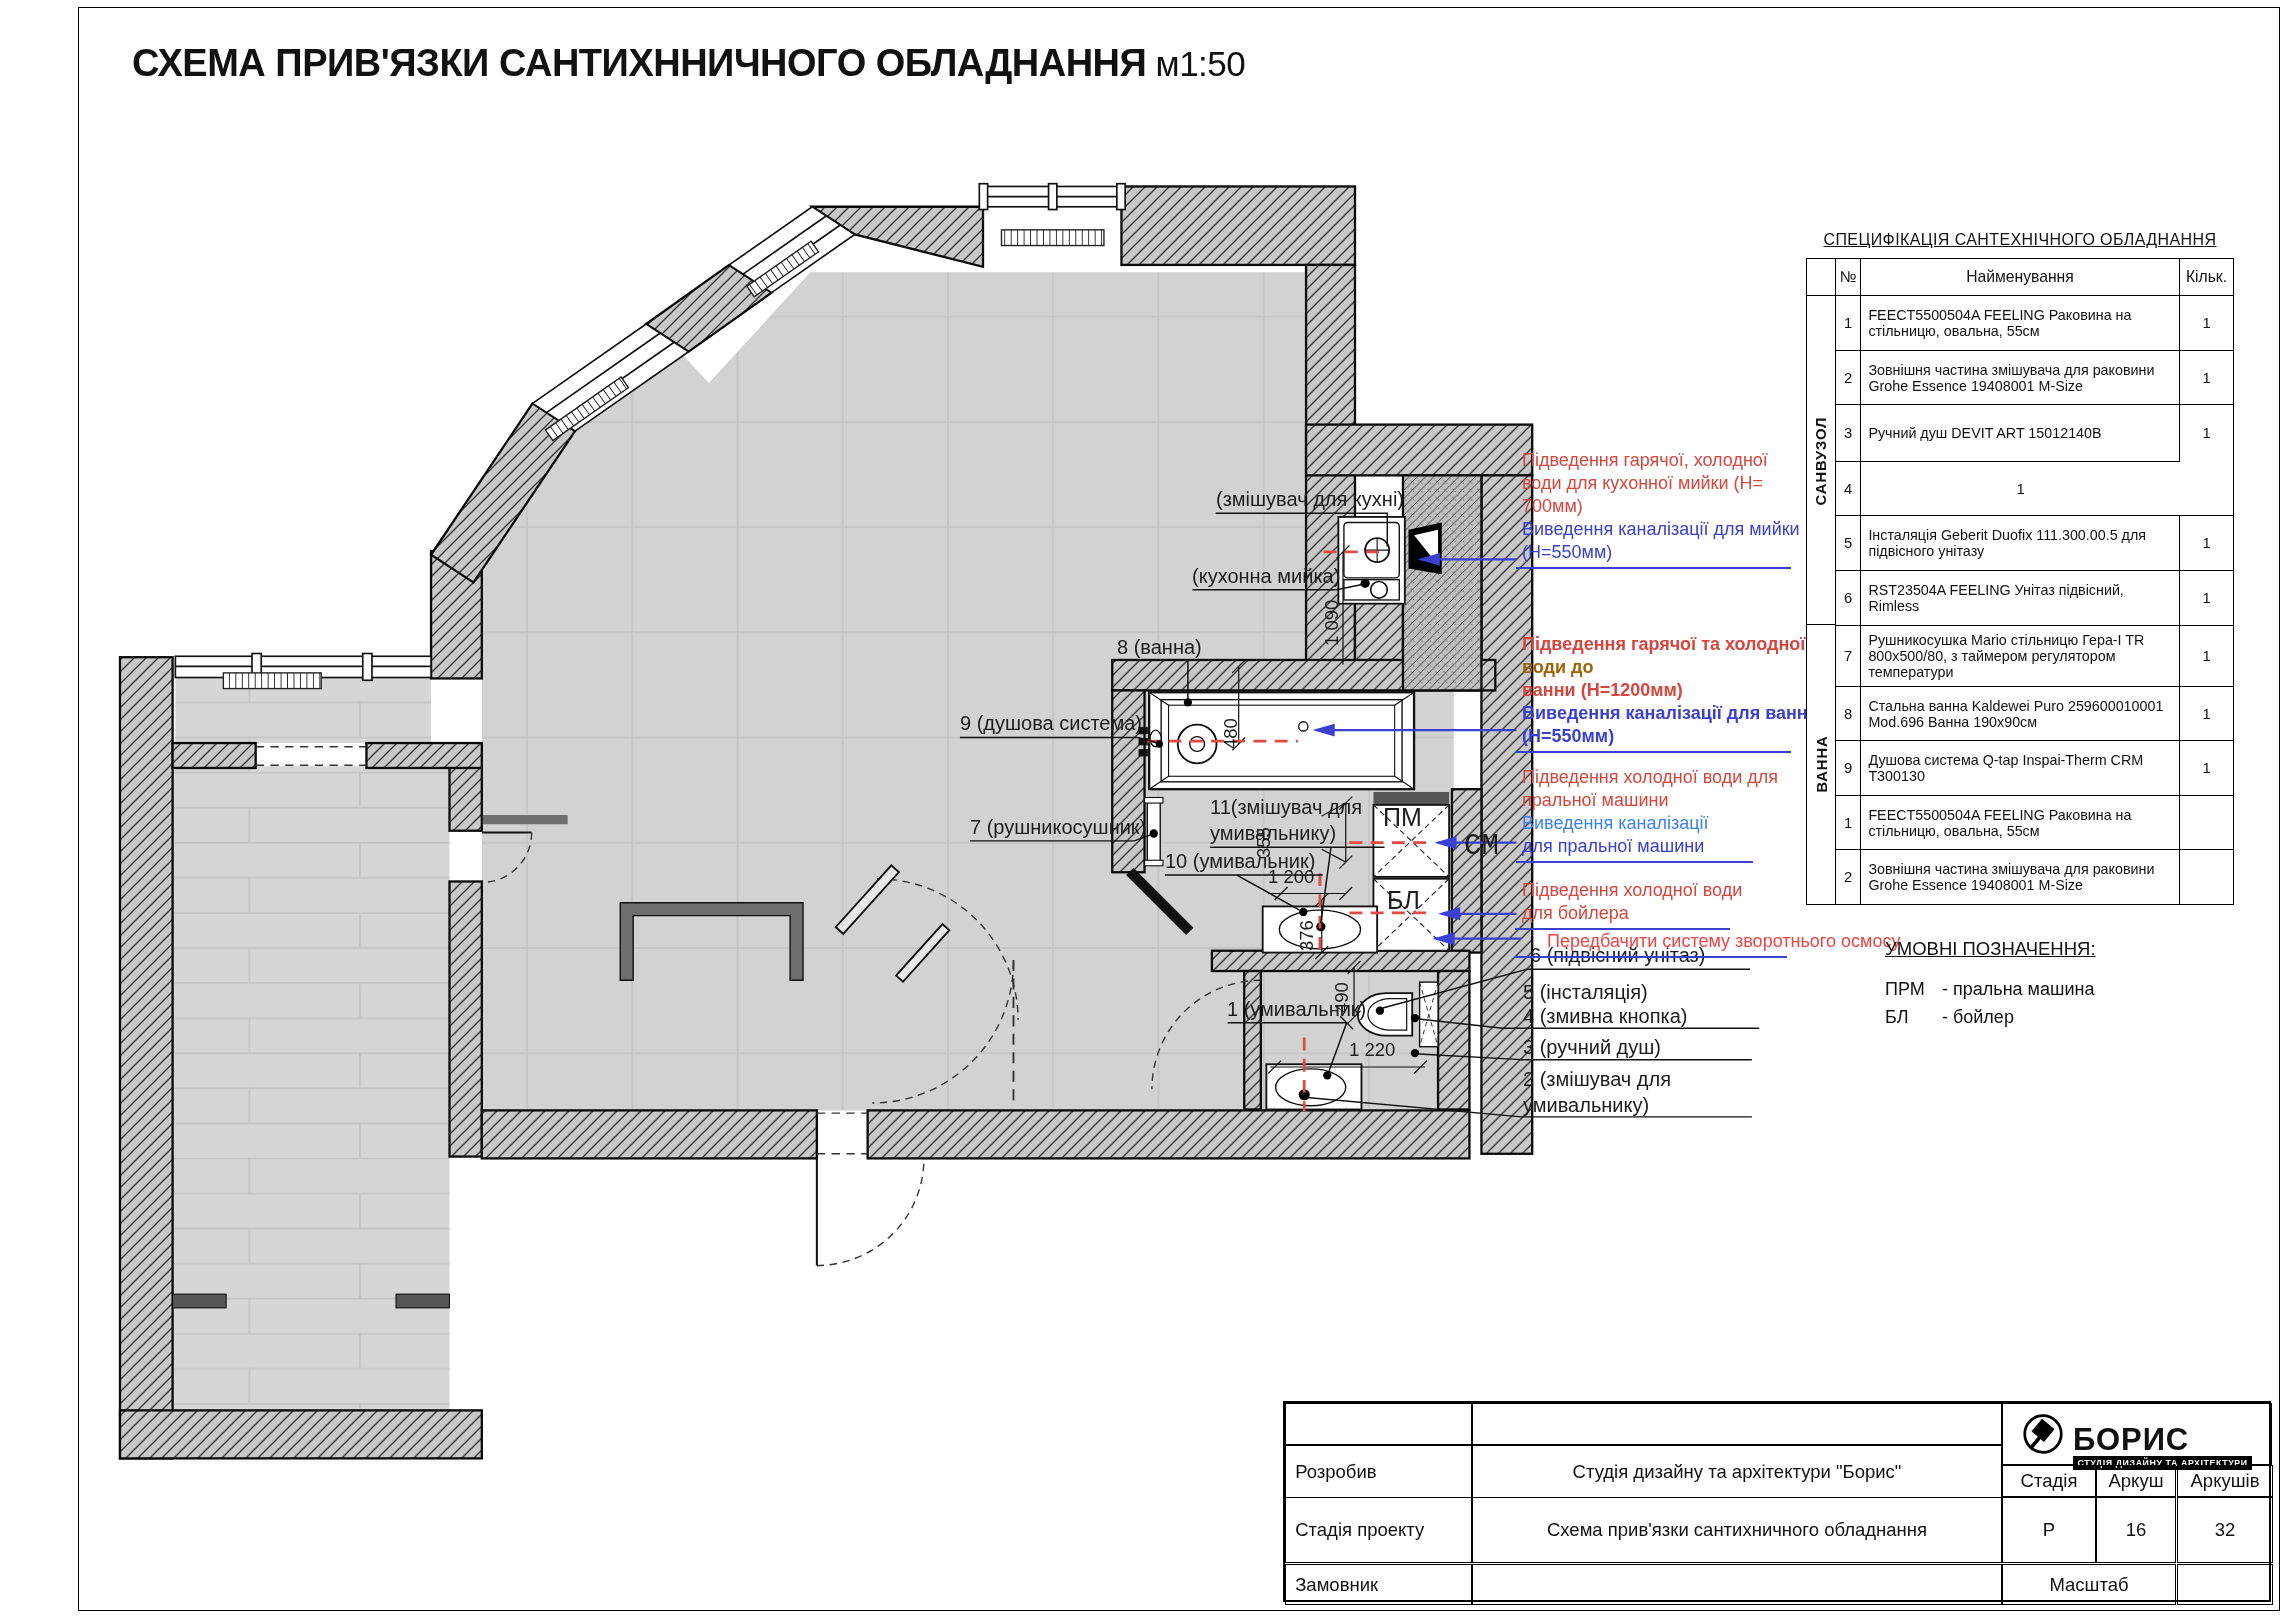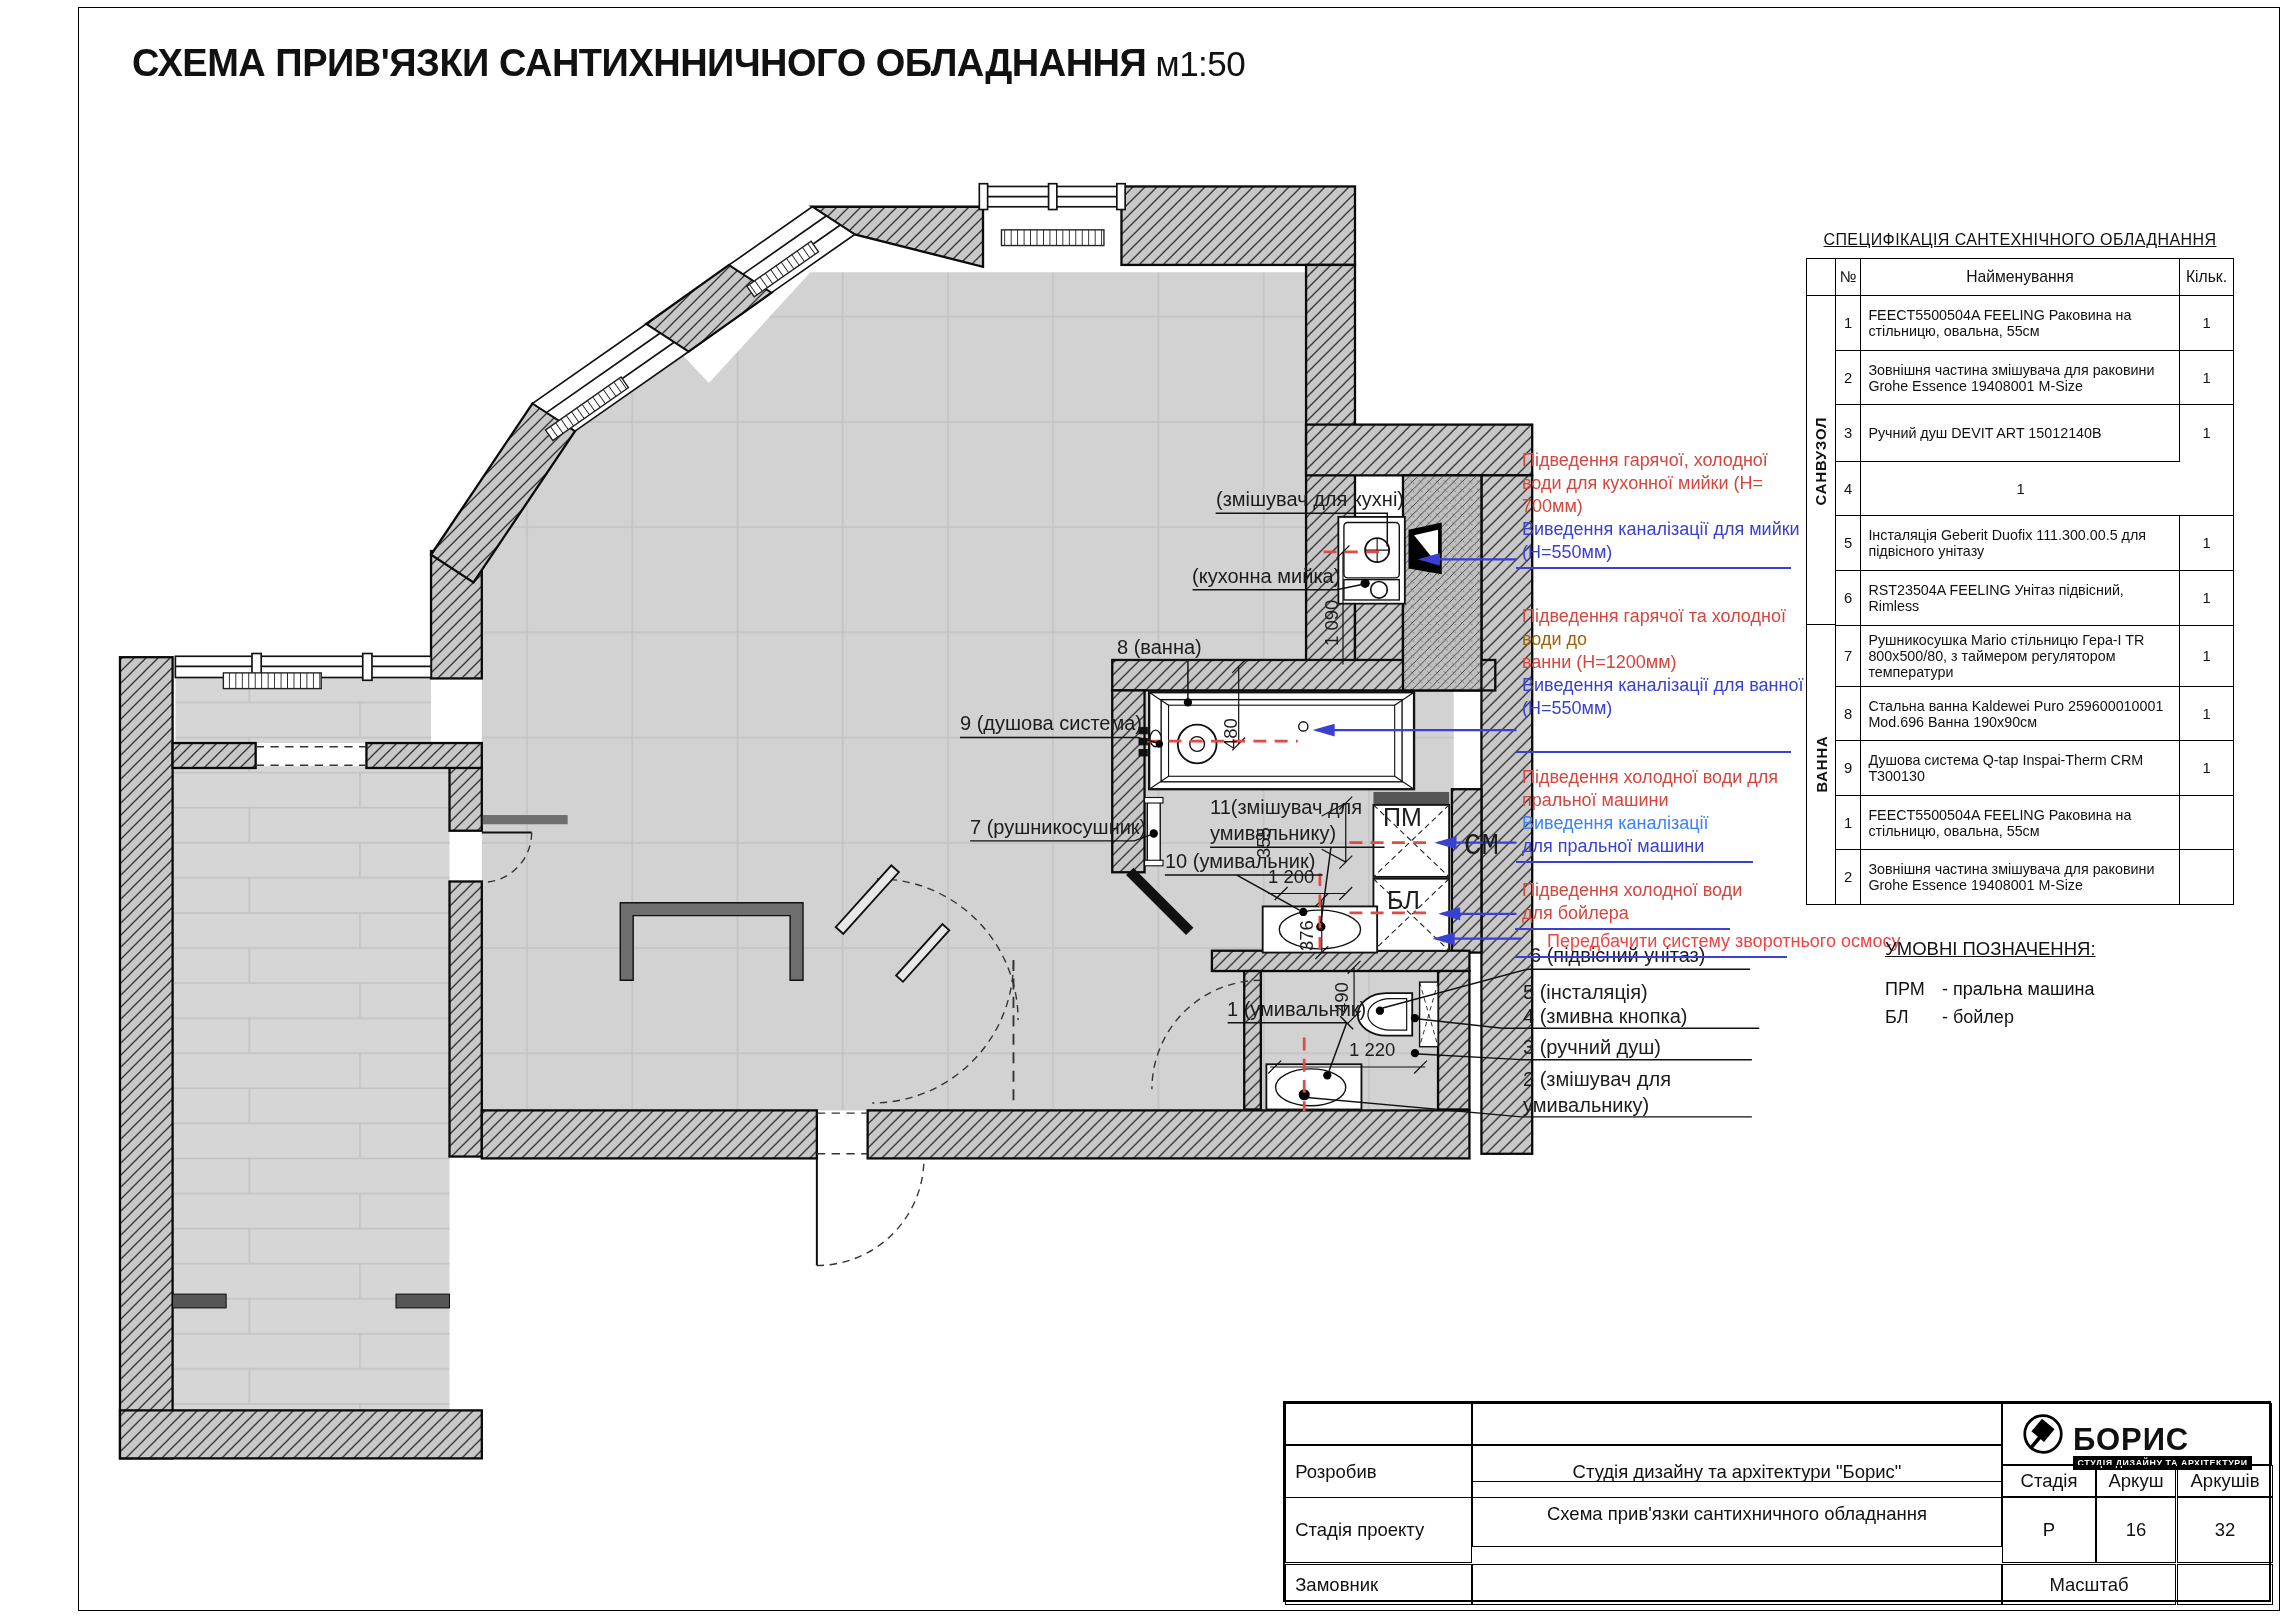--- a/index.html
+++ b/index.html
@@ -319,21 +319,21 @@
     <div class="lbl rot" style="left: 1333px; top: 1013px; font-size: 18.5px;">490</div>
     <div class="lbl" style="left: 1349px; top: 1041px; font-size: 18.5px;">1 220</div>
     <div class="ann" style="left: 1522px; top: 449px;">
       <span class="ann-line" style="color: rgb(214, 70, 62);">Підведення гарячої, холодної</span>
       <span class="ann-line" style="color: rgb(214, 70, 62);">води для кухонної мийки (H=</span>
       <span class="ann-line" style="color: rgb(214, 70, 62);">700мм)</span>
       <span class="ann-line" style="color: rgb(58, 64, 210);">Виведення каналізації для мийки</span>
       <span class="ann-line" style="color: rgb(58, 64, 210);">(H=550мм)</span>
     </div>
     <div class="ann-ul" style="left: 1516px; top: 567px; width: 275px; background: rgb(58, 64, 210);"></div>
-    <div class="ann" style="left: 1522px; top: 605px;">
+    <div class="ann" style="left: 1522px; top: 633px; font-weight: bold;">
       <span class="ann-line" style="color: rgb(214, 70, 62);">Підведення гарячої та холодної</span>
       <span class="ann-line" style="color: #a16207;">води до</span>
       <span class="ann-line" style="color: rgb(214, 70, 62);">ванни (H=1200мм)</span>
       <span class="ann-line" style="color: rgb(58, 64, 210);">Виведення каналізації для ванної</span>
       <span class="ann-line" style="color: rgb(58, 64, 210);">(H=550мм)</span>
     </div>
     <div class="ann-ul" style="left: 1516px; top: 751px; width: 275px; background: rgb(58, 64, 210);"></div>
     <div class="ann" style="left: 1522px; top: 766px;">
       <span class="ann-line" style="color: rgb(214, 70, 62);">Підведення холодної води для</span>
       <span class="ann-line" style="color: rgb(214, 70, 62);">пральної машини</span>
@@ -449,21 +449,21 @@
     <span>- бойлер</span>
   </div>
 </div>
 
 <div id="tblock">
   <div class="tb-cell" style="left:0;top:0;width:187px;height:42px;"></div>
   <div class="tb-cell" style="left:187px;top:0;width:530px;height:42px;"></div>
   <div class="tb-cell tb-lab" style="left:0;top:42px;width:187px;height:53px;">Розробив</div>
   <div class="tb-cell tb-center" style="left:187px;top:42px;width:530px;height:53px;">Студія дизайну та архітектури "Борис"</div>
   <div class="tb-cell tb-lab" style="left:0;top:94px;width:187px;height:66px;white-space:pre-line;">Стадія проекту</div>
-  <div class="tb-cell tb-center" style="left:187px;top:78px;width:530px;height:66px;">Схема прив'язки сантихничного обладнання</div>
+  <div class="tb-cell tb-center" style="left:187px;top:94px;width:530px;height:66px;">Схема прив'язки сантихничного обладнання</div>
   <div class="tb-cell tb-lab" style="left:0;top:161px;width:187px;height:41px;">Замовник</div>
   <div class="tb-cell" style="left:187px;top:161px;width:530px;height:41px;"></div>
 
   <div class="tb-cell" id="logo-cell" style="left:717px;top:0;width:270px;height:62px;">
     <svg width="42" height="42" viewBox="0 0 46 46">
       <circle cx="23" cy="23" r="20" fill="#fff" stroke="#000" stroke-width="3"></circle>
       <rect x="14" y="10" width="18" height="18" transform="rotate(40 23 19)" fill="#000"></rect>
       <line x1="20" y1="26" x2="10" y2="38" stroke="#000" stroke-width="4"></line>
     </svg>
     <div id="logo-text-wrap">

